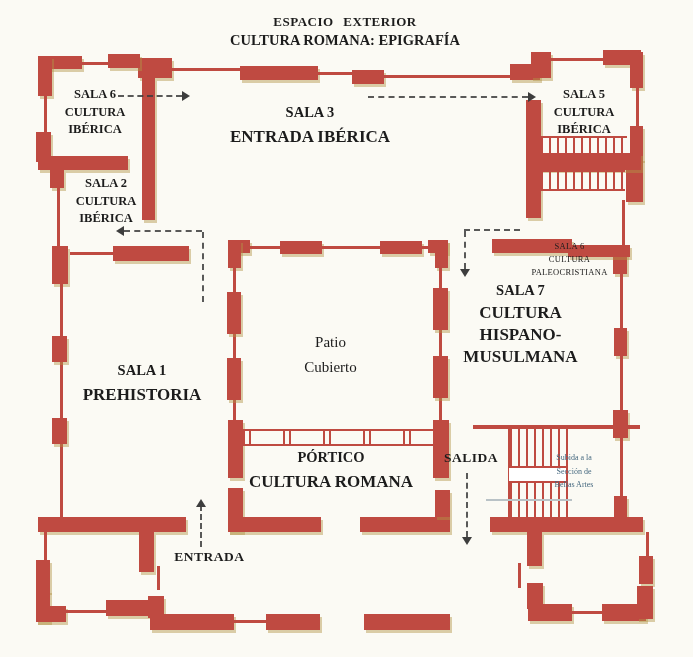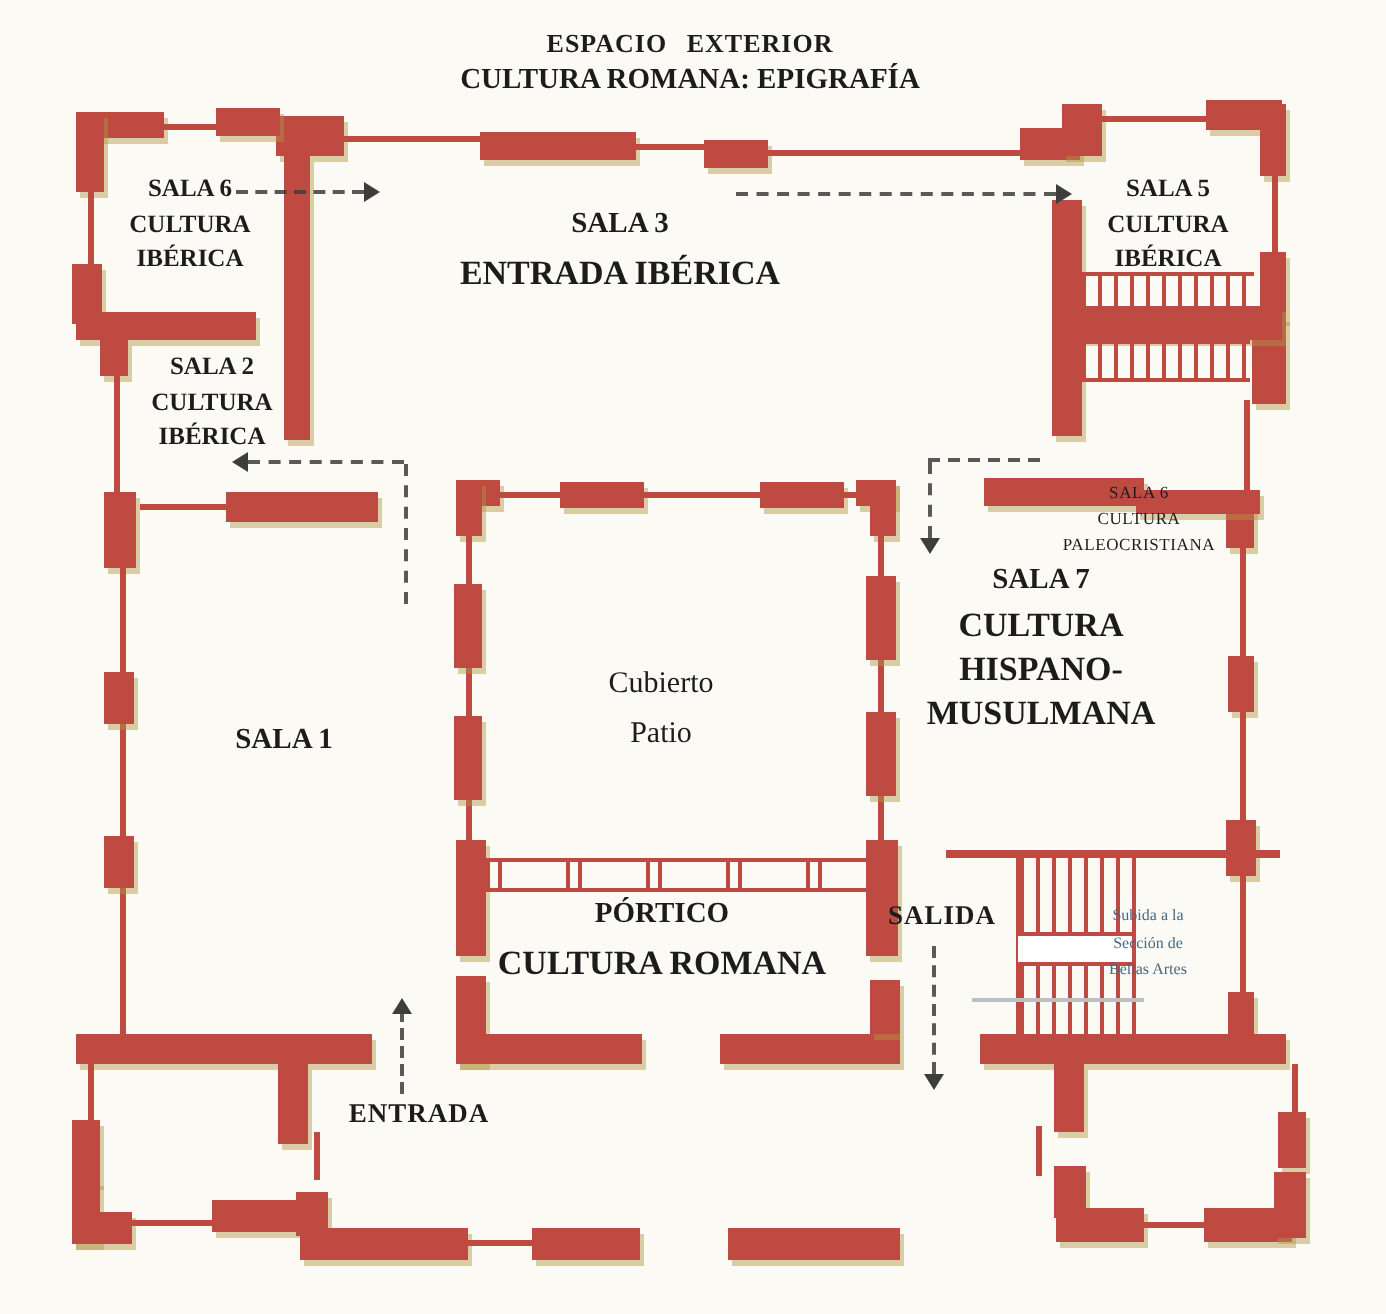--- a/index.html
+++ b/index.html
@@ -212,25 +212,26 @@
 
   <div class="lbl" style="left:428px;top:282px;width:185px">
     <div class="rname">SALA 7</div>
     <div class="rsub" style="margin-top:3px">CULTURA</div>
     <div class="rsub" style="margin-top:0">HISPANO-</div>
     <div class="rsub" style="margin-top:0">MUSULMANA</div>
   </div>
 
   <div class="lbl" style="left:52px;top:362px;width:180px">
     <div class="rname">SALA 1</div>
+    <div class="rsub">PREHISTORIA</div>
   </div>
 
   <div class="lbl patio" style="left:268px;top:330px;width:125px">
+    <div>Patio</div>
     <div>Cubierto</div>
-    <div>Patio</div>
   </div>
 
   <div class="lbl" style="left:222px;top:449px;width:218px">
     <div class="rname">PÓRTICO</div>
     <div class="rsub">CULTURA ROMANA</div>
   </div>
 
   <div class="lbl door" style="left:438px;top:450px;width:66px">SALIDA</div>
 
   <div class="lbl door" style="left:162px;top:549px;width:95px">ENTRADA</div>

